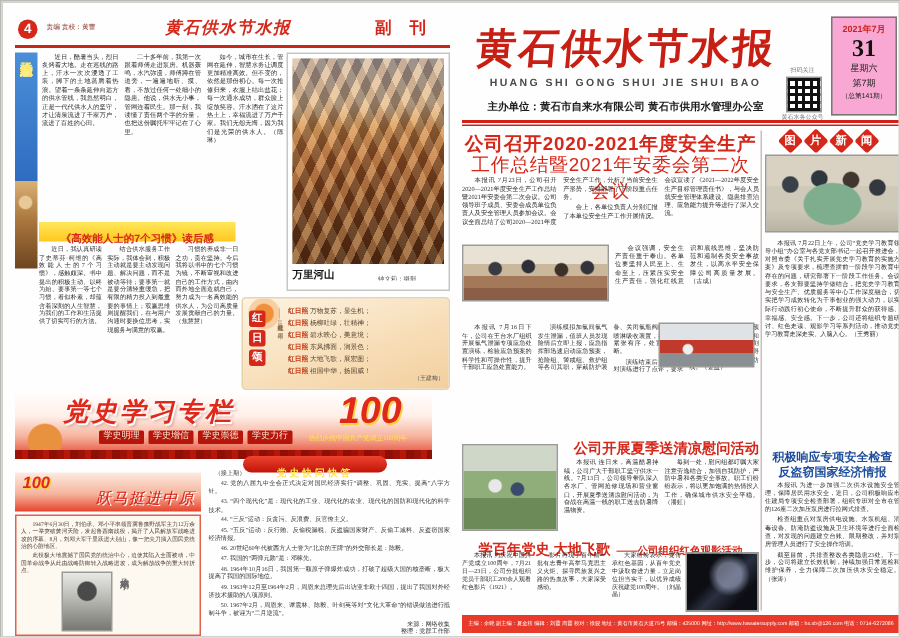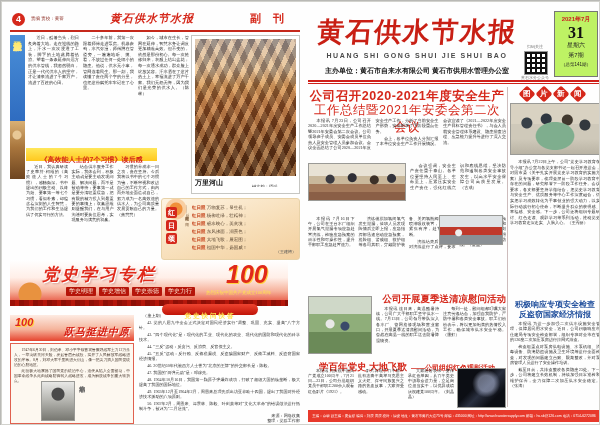--- a/index.html
+++ b/index.html
@@ -106,21 +106,21 @@
       </div>
       <div class="abs" style="left:0;bottom:0;width:290px;height:6px;background:repeating-linear-gradient(90deg,#9c1108 0 5px,#b5170b 5px 9px,#8d0f06 9px 14px);"></div>
     </div>
 
     <div class="abs sans" style="left:160px;top:302px;width:96px;height:11px;background:linear-gradient(180deg,#ef4430,#c01408);border-radius:6px;text-align:center;">
       <span style="font-size:6.5px;font-weight:700;color:#ffe34d;line-height:11px;letter-spacing:2px;">党史快问快答</span>
     </div>
 
     <div class="abs" style="left:8px;top:313px;width:124px;height:26px;background:linear-gradient(180deg,#fdebe2,#f5b49c 55%,#e6432e);overflow:hidden;">
       <div class="abs sans" style="left:5px;top:1px;font-size:11px;font-weight:900;font-style:italic;color:#e0291a;text-shadow:1px 1px 0 #ffd23f;">100</div>
-      <div class="abs sans" style="right:4px;bottom:2px;font-size:10px;font-weight:700;font-style:italic;color:#d61c10;letter-spacing:1px;text-shadow:1px 1px 0 #fff;">跃马挺进中原</div>
+      <div class="abs sans" style="right:4px;bottom:2px;font-size:10px;font-weight:400;font-style:italic;color:#d61c10;letter-spacing:1px;text-shadow:1px 1px 0 #fff;">跃马挺进中原</div>
     </div>
 
     <div class="abs" style="left:8px;top:341px;width:124px;height:81px;border:1px solid #e0614f;background:#fdf8f0;box-sizing:border-box;overflow:hidden;">
       <div class="abs clip" style="left:3px;top:3px;width:116px;height:73px;">
         <div class="shr cols" style="width:232px;height:146px;font-size:7.6px;line-height:1.3;color:#4a3a30;">
           <p>1947年6月30日，刘伯承、邓小平率领晋冀鲁豫野战军主力12万余人，一举突破黄河天险，发起鲁西南战役，揭开了人民解放军战略进攻的序幕。8月，刘邓大军千里跃进大别山，像一把尖刀插入国民党统治的心脏地区。</p>
           <p>此役极大地震撼了国民党的统治中心，迫使其陷入全面被动，中国革命战争从此由战略防御转入战略进攻，成为解放战争的重大转折点。</p>
         </div>
       </div>
       <div class="abs photo" style="left:30px;top:37px;width:34px;height:40px;background:radial-gradient(circle at 50% 32%,#4a4a4a 0 6px,transparent 7px),linear-gradient(180deg,#e8e8e6,#b9b9b4 45%,#787872);"></div>
@@ -154,21 +154,21 @@
     <div class="abs sans" style="left:6px;top:64px;width:218px;text-align:center;font-size:7px;font-weight:700;color:#1a1a1a;">主办单位：黄石市自来水有限公司 黄石市供用水管理办公室</div>
 
     <div class="abs clip" style="left:222px;top:42px;width:22px;height:6px;text-align:center;">
       <div class="shr" style="width:44px;font-size:8px;color:#777;">扫码关注</div>
     </div>
     <div class="abs" style="left:222px;top:49px;width:22px;height:22px;border:1px solid #999;background:repeating-linear-gradient(0deg,#111 0 2px,transparent 2px 5px),repeating-linear-gradient(90deg,#111 0 2px,#fff 2px 5px);"></div>
     <div class="abs clip" style="left:215px;top:73px;width:36px;height:6px;text-align:center;">
       <div class="shr" style="width:72px;font-size:8px;color:#777;">黄石水务公众号</div>
     </div>
 
-    <div class="abs sans" style="left:252px;top:9px;width:44px;height:66px;border:1px solid #777;background:#bef264;text-align:center;box-sizing:border-box;">
+    <div class="abs sans" style="left:252px;top:9px;width:44px;height:66px;border:1px solid #777;background:#f9a8d4;text-align:center;box-sizing:border-box;">
       <div style="font-size:6px;color:#c22;margin-top:3px;font-weight:700;">2021年7月</div>
       <div style="font-size:16px;font-weight:900;color:#111;font-family:'Liberation Serif',serif;line-height:17px;">31</div>
       <div style="font-size:6px;color:#222;">星期六</div>
       <div style="font-size:6px;color:#222;margin-top:1px;">第7期</div>
       <div class="clip" style="width:42px;height:6px;margin-top:1px;">
           <div class="shr" style="width:84px;font-size:9px;color:#222;">（总第141期）</div>
         </div>
     </div>
 
     <div class="abs" style="left:6px;top:78px;width:292px;height:4px;border-top:2px solid #d0201a;border-bottom:1px solid #d0201a;box-sizing:border-box;"></div>

